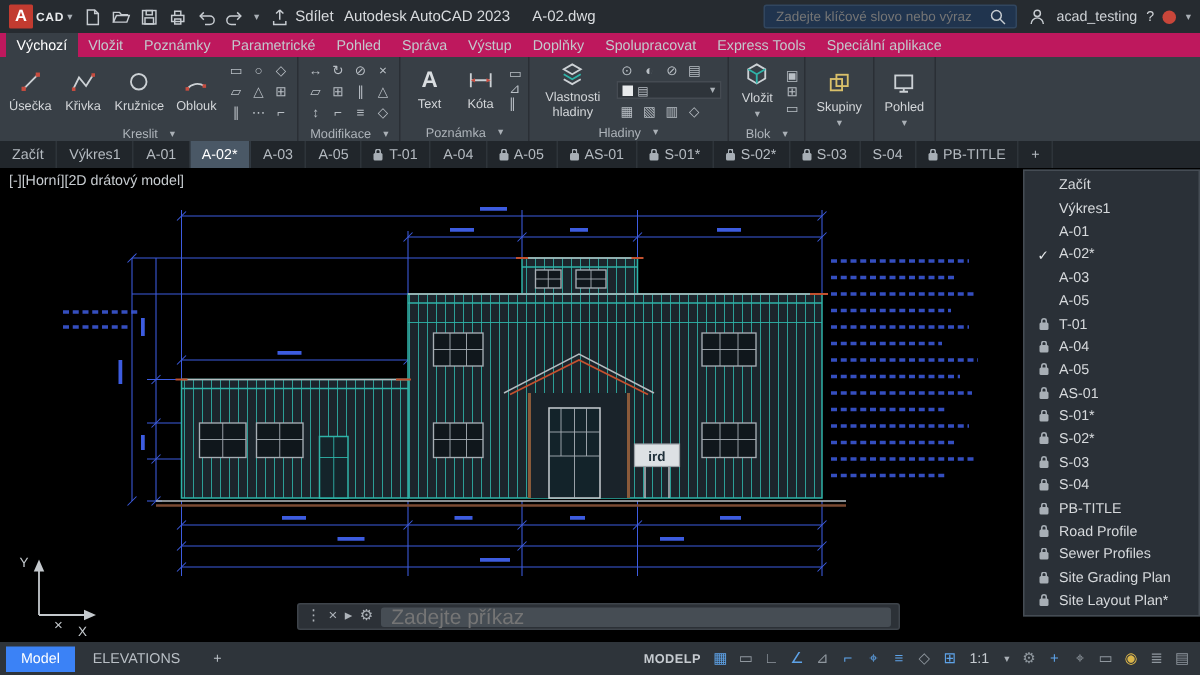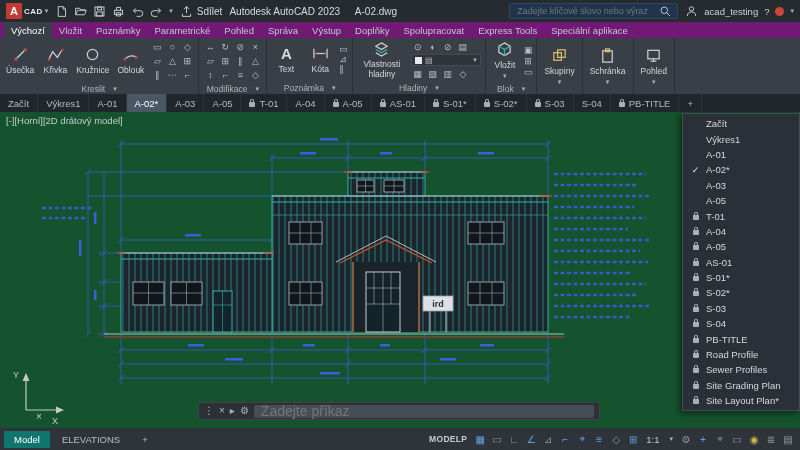--- a/index.html
+++ b/index.html
@@ -20,21 +20,21 @@
   .chev{font-size:7px;color:#aab0b6}
   .share{display:flex;align-items:center;gap:4px;color:#d6d9dc}
   .wtitle{flex:1;color:#d8dbde;white-space:nowrap;overflow:hidden;font-size:10px}
   .wtitle .doc{margin-left:12px}
   .search{display:flex;align-items:center;background:#20344e;border:1px solid #31465f;border-radius:2px;height:16px;padding:0 5px;gap:4px}
   .search input{background:transparent;border:none;outline:none;color:#9fb0c4;font-size:9px;width:140px;font-family:inherit}
   .tbr{display:flex;align-items:center;gap:6px;color:#cfd3d7;font-size:9.5px}
   .reddot{width:9px;height:9px;border-radius:50%;background:#c9463a;display:inline-block}
 
   
-  .rtabs{height:16px;background:#701a75;display:flex;align-items:stretch;padding-left:4px;font-size:9.5px}
+  .rtabs{height:16px;background:#be185d;display:flex;align-items:stretch;padding-left:4px;font-size:9.5px}
   .rtab{display:flex;align-items:center;padding:0 7px;color:#c3c8cd;white-space:nowrap}
   .rtab.active{background:#383f46;color:#fff}
 
   
   .ribbon{height:56px;background:#383f46;display:flex;align-items:stretch;overflow:hidden}
   .panel{display:flex;flex-direction:column;border-right:1px solid #2a2f35}
   .pbody{flex:1;display:flex;align-items:center;padding:2px 4px;gap:4px}
   .plabel{height:13px;font-size:8.5px;color:#aeb4ba;display:flex;align-items:center;justify-content:center;gap:8px;padding:0 4px;white-space:nowrap}
   .bigbtn{display:flex;flex-direction:column;align-items:center;justify-content:center;gap:2px;min-width:30px;padding:1px 2px;font-size:8.5px;color:#d4d7da;text-align:center;white-space:nowrap}
   .bicon{width:17px;height:17px;fill:none;stroke:#ccd1d5;stroke-width:1.3;display:block}
@@ -51,21 +51,21 @@
 
   
   .ftabs{height:18px;background:#21262b;display:flex;align-items:stretch;font-size:9.5px;color:#b4bac0}
   .ftab{display:flex;align-items:center;gap:4px;padding:0 8px;border-right:1px solid #2e343a;white-space:nowrap}
   .ftab.active{background:#4a5866;color:#fff}
   .lock{display:none;position:relative;width:6px;height:5px;background:#a8afb6;border-radius:1px;margin-top:2px}
   .lock::before{content:"";position:absolute;top:-3px;left:1px;width:2px;height:3px;border:1px solid #a8afb6;border-bottom:none;border-radius:2px 2px 0 0}
   .locked .lock{display:inline-block}
 
   
-  .canvas{position:relative;height:316px;background:#14532d;overflow:hidden}
+  .canvas{position:relative;height:316px;background:#000000;overflow:hidden}
   .vplabel{position:absolute;top:3px;left:6px;font-size:9.5px;color:#c7ccd0;z-index:2}
   svg.draw{position:absolute;left:0;top:0}
 
   .sidl{stroke:var(--teal);stroke-width:.7;opacity:.85}
   .st{stroke:var(--teal);stroke-width:1;fill:none}
   .thin{stroke-width:.6}
   .w2{stroke-width:1.6}
   .sg{stroke:#b6bcc0;stroke-width:1;fill:none}
   .sr{stroke:var(--red);stroke-width:1.3;fill:none}
   .sbrown{stroke:#7a4a32;stroke-width:1.6;fill:none}
@@ -95,21 +95,21 @@
 
   
   .cmd{position:absolute;left:198px;top:290px;width:402px;height:18px;background:#2c3137;border:1px solid #3e444b;display:flex;align-items:center;gap:5px;padding:0 5px;border-radius:2px;z-index:3}
   .cic{color:#aeb4ba;font-size:10px;line-height:1}
   .cmd-input{flex:1;height:13px;background:#464d54;border-radius:2px;display:flex;align-items:center;padding:0 5px}
   .cmd-input input{background:transparent;border:none;outline:none;color:#c6cbd0;font-size:14px;width:100%;font-family:Liberation Sans, sans-serif}
 
   
   .status{height:22px;background:#2e343a;display:flex;align-items:center;font-size:9.5px;color:#b9bfc5;padding:0 4px;gap:2px}
   .stab{padding:3px 10px;display:flex;align-items:center}
-  .stab.active{background:#0f766e;color:#fff}
+  .stab.active{background:#3b82f6;color:#fff}
   .sright{margin-left:auto;display:flex;align-items:center;gap:1px}
   .space-label{font-weight:bold;font-size:8.5px;color:#c6cbd0;margin-right:4px;letter-spacing:.3px}
   .sicon{width:16px;height:16px;display:flex;align-items:center;justify-content:center;font-size:10px;color:#8f979e;border-radius:2px}
   .sicon.active{color:var(--accent)}
   .sscale{display:flex;align-items:center;gap:10px;padding:0 4px;color:#c6cbd0}
 </style>
 </head>
 <body>
 
 <div class="app">
@@ -382,28 +382,20 @@
           <span class="chev">▾</span>
       </div>
     </div>
 
     <div class="cpanel">
       <svg class="bicon" viewBox="0 0 18 18" style="stroke:#d9c06a">
           <rect x="3" y="6" width="8" height="8"></rect>
           <rect x="7" y="3" width="8" height="8"></rect>
         </svg>
       <span>Skupiny</span>
-      <span class="chev">▾</span>
-    </div>
-    <div class="cpanel">
-      <svg class="bicon" viewBox="0 0 18 18">
-          <rect x="4" y="4" width="10" height="12"></rect>
-          <rect x="7" y="2" width="4" height="3" style="stroke:#d9c06a"></rect>
-        </svg>
-      <span>Schránka</span>
       <span class="chev">▾</span>
     </div>
     <div class="cpanel">
       <svg class="bicon" viewBox="0 0 18 18">
           <rect x="3" y="3.5" width="12" height="9"></rect>
           <line x1="9" y1="12.5" x2="9" y2="15"></line>
           <line x1="6" y1="15" x2="12" y2="15"></line>
         </svg>
       <span>Pohled</span>
       <span class="chev">▾</span>

